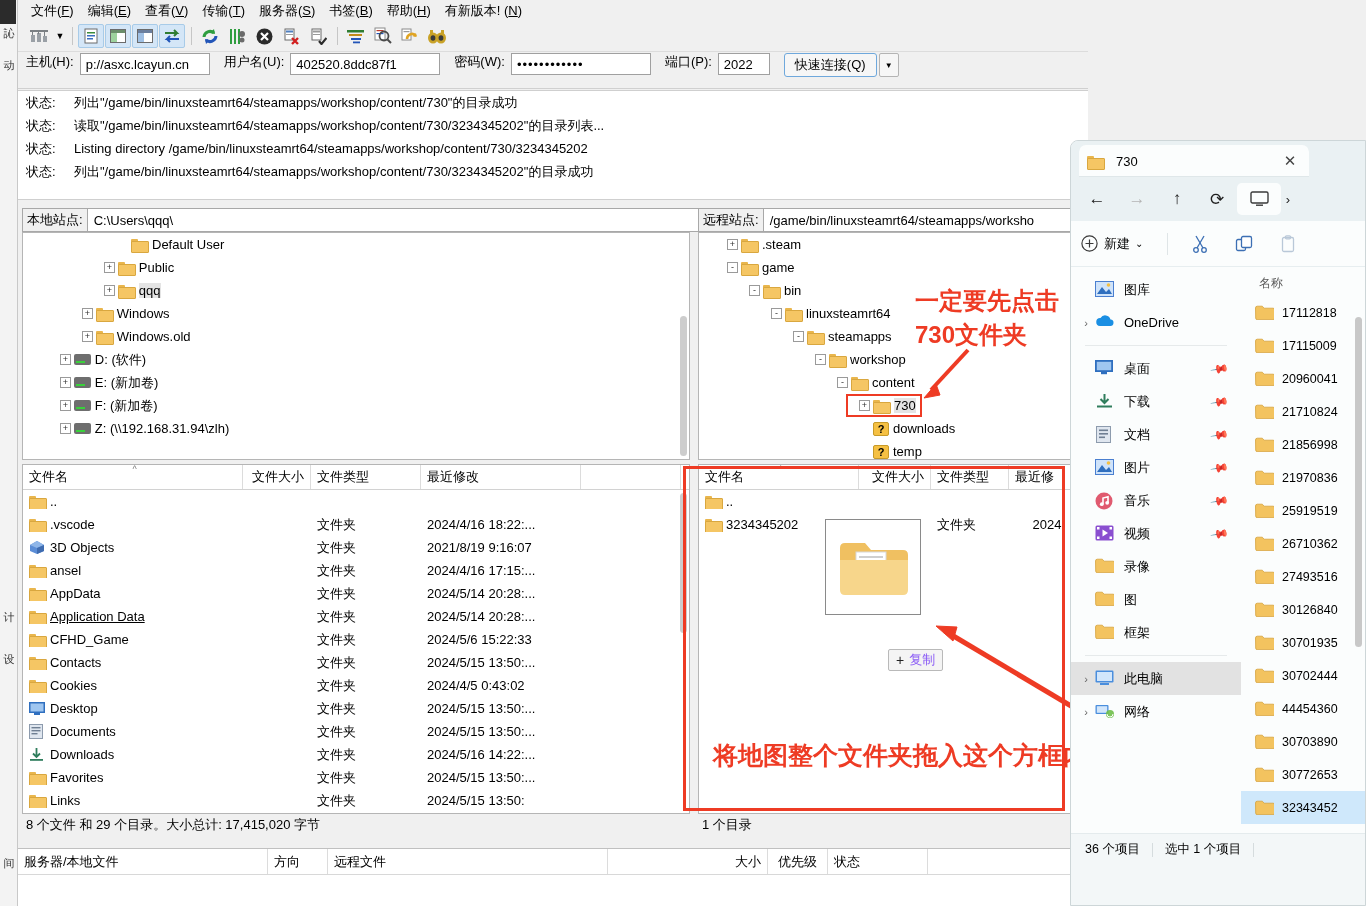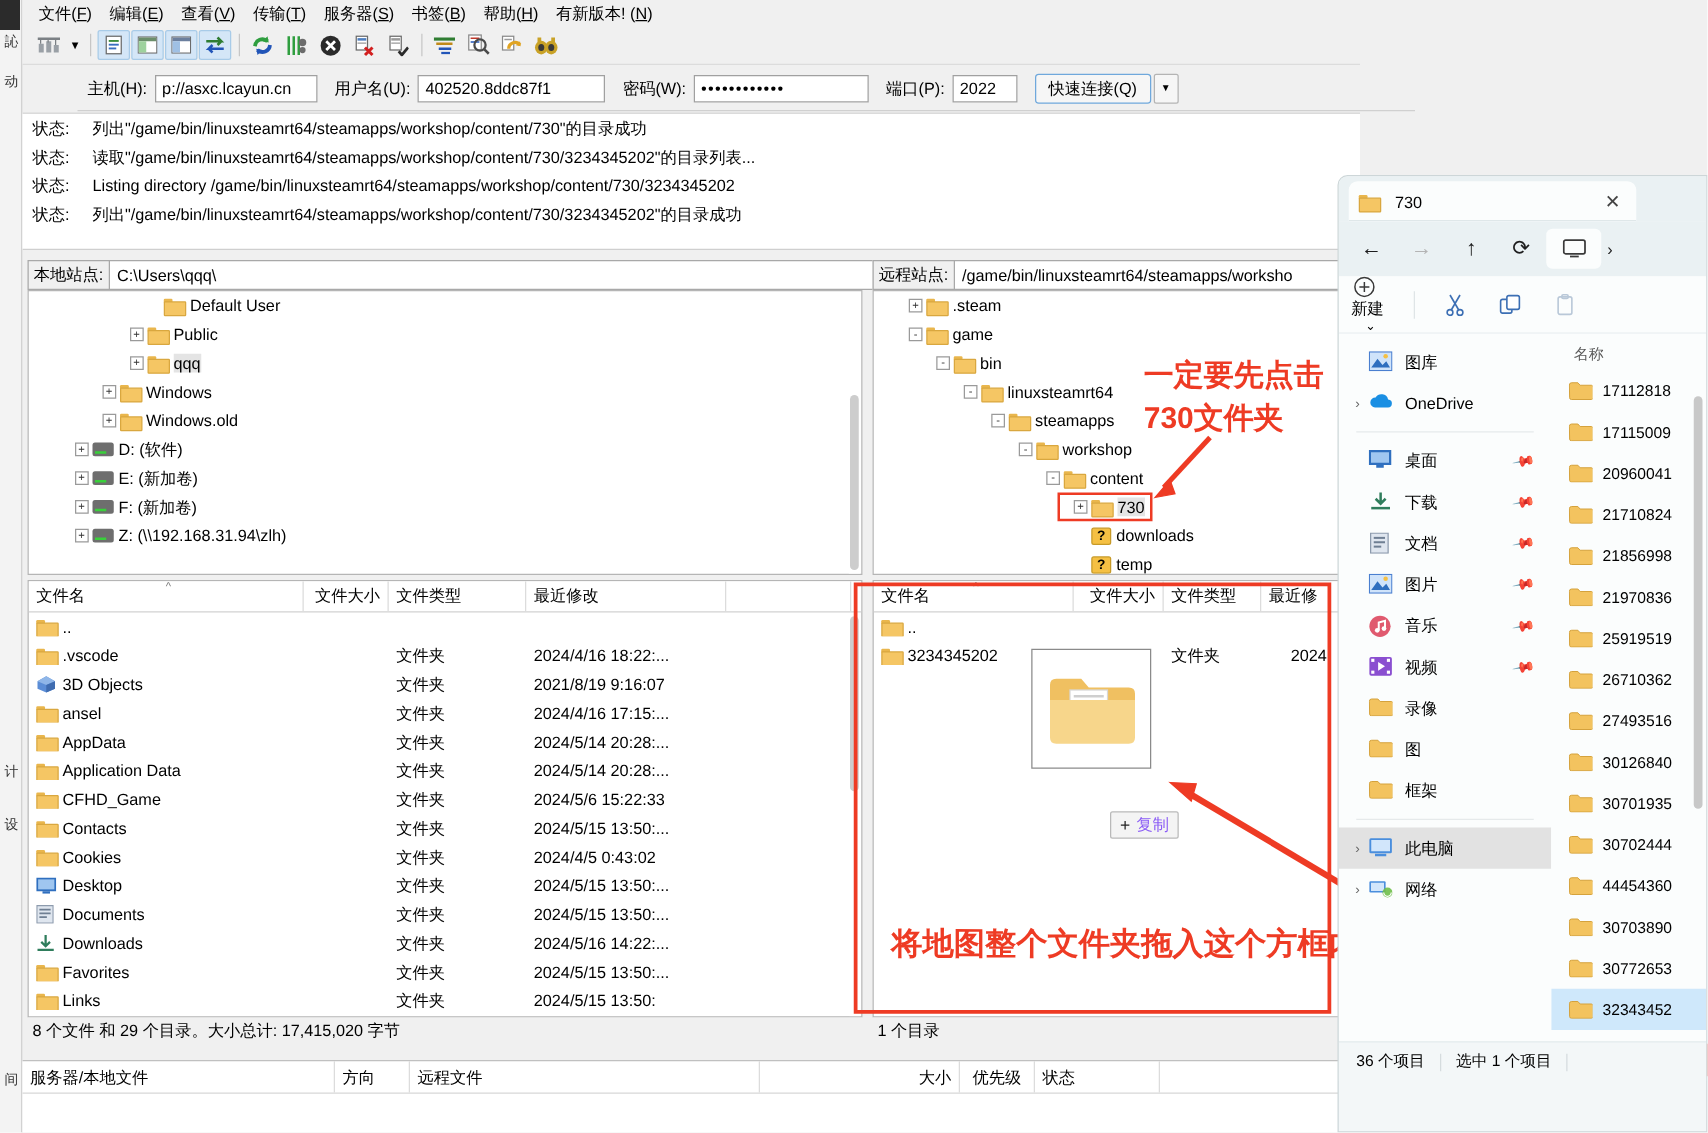--- a/index.html
+++ b/index.html
@@ -32,21 +32,21 @@
   .toolbar { position:absolute; left:0; top:21px; width:1070px; height:31px; background:#f0f0f0;
              display:flex; align-items:center; padding-left:8px; border-bottom:1px solid #dcdcdc; }
   .tb-btn { width:26px; height:24px; display:flex; align-items:center; justify-content:center;
             margin-right:1px; border-radius:2px; position:relative; }
   .tb-btn.on { background:#d4e6f7; border:1px solid #a8cbe8; }
   .tb-sep { width:1px; height:18px; background:#c6c6c6; margin:0 5px; }
   .tb-caret { width:14px; height:24px; display:flex; align-items:center; justify-content:center; font-size:9px; }
 
   
   .qc { position:absolute; left:0; top:53px; width:1070px; height:36px; background:#f0f0f0;
-        display:flex; align-items:center; padding-left:8px; border-bottom:1px solid #d0d0d0;margin-left:44px; }
+        display:flex; padding-left:8px; border-bottom:1px solid #d0d0d0; }
   .qc-label { font-size:13px; margin-right:6px; white-space:nowrap; }
   .qc-input { height:22px; border:1px solid #a0a0a0; background:#fff; font-size:13px;
               padding:1px 5px; margin-right:14px; line-height:20px; font-family:"Liberation Sans",sans-serif; }
   .qc-btn { height:24px; border:1px solid #6fa8dc; background:#f6f6f6; border-radius:3px; font-size:13px;
             padding:2px 10px; margin-right:2px; }
   .qc-drop { width:20px; height:24px; border:1px solid #b4b4b4; background:#f6f6f6; border-radius:2px;
              display:flex; align-items:center; justify-content:center; font-size:8px; }
 
   
   .log { position:absolute; left:0; top:90px; width:1070px; height:110px; background:#fff;
@@ -129,21 +129,21 @@
   .exp-tab-title { font-size:13px; margin-left:8px; flex:1; }
   .exp-x { font-size:15px; color:#444; width:22px; text-align:center; }
   .exp-navbar { height:44px; background:#eaf1f3; display:flex; align-items:center; padding:0 6px; }
   .nav-ico { width:40px; height:30px; display:flex; align-items:center; justify-content:center;
              font-size:17px; color:#1d1d1d; }
   .nav-ico.dim { color:#b4b4b4; }
   .nav-box { width:44px; height:32px; background:#fbfdfd; border-radius:5px; display:flex;
              align-items:center; justify-content:center; }
   .exp-cmdbar { height:46px; background:#fbfdfd; display:flex; align-items:center; padding:0 10px;
                 border-bottom:1px solid #e7eef0; }
-  .cmd-new { display:flex; align-items:center; font-size:13px; margin-right:14px;flex-direction:column; }
+  .cmd-new { display:flex; align-items:center; font-size:13px; margin-right:14px; }
   .cmd-sep { width:1px; height:22px; background:#dfe5e7; margin:0 10px; }
   .cmd-ico { width:44px; height:30px; display:flex; align-items:center; justify-content:center; }
   .exp-body { display:flex; height:566px; background:#fbfdfd; }
   .exp-nav { width:170px; padding-top:6px; overflow:hidden; position:relative;}
   .nv-row { height:33px; display:flex; align-items:center; font-size:13px; padding-left:6px; position:relative;}
   .nv-row.sel { background:#e2e2e2; }
   .nv-chev { width:18px; text-align:center; font-size:11px; color:#666; }
   .nv-ico { width:22px; height:18px; margin-right:7px; flex:0 0 22px; position:relative; }
   .nv-pin { position:absolute; right:14px; color:#8b8b8b; font-size:12px; transform:rotate(35deg); }
   .nv-div { height:1px; background:#e6eaeb; margin:6px 14px; }
@@ -512,21 +512,21 @@
           <div class="fl-row">
             <div class="fl-name" style="width: 220px;">
               <span class="fldr"></span>
               <span>AppData</span>
             </div>
             <div class="fl-cell" style="width: 68px; text-align: right;"></div>
             <div class="fl-cell" style="width: 110px;">文件夹</div>
             <div class="fl-cell" style="width: 170px;">2024/5/14 20:28:...</div>
           </div>
           <div class="fl-row">
-            <div class="fl-name" style="width: 220px;">
+            <div class="fl-name" style="width: 220px; text-decoration: underline;">
               <span class="fldr"></span>
               <span>Application Data</span>
             </div>
             <div class="fl-cell" style="width: 68px; text-align: right;"></div>
             <div class="fl-cell" style="width: 110px;">文件夹</div>
             <div class="fl-cell" style="width: 170px;">2024/5/14 20:28:...</div>
           </div>
           <div class="fl-row">
             <div class="fl-name" style="width: 220px;">
               <span class="fldr"></span>

